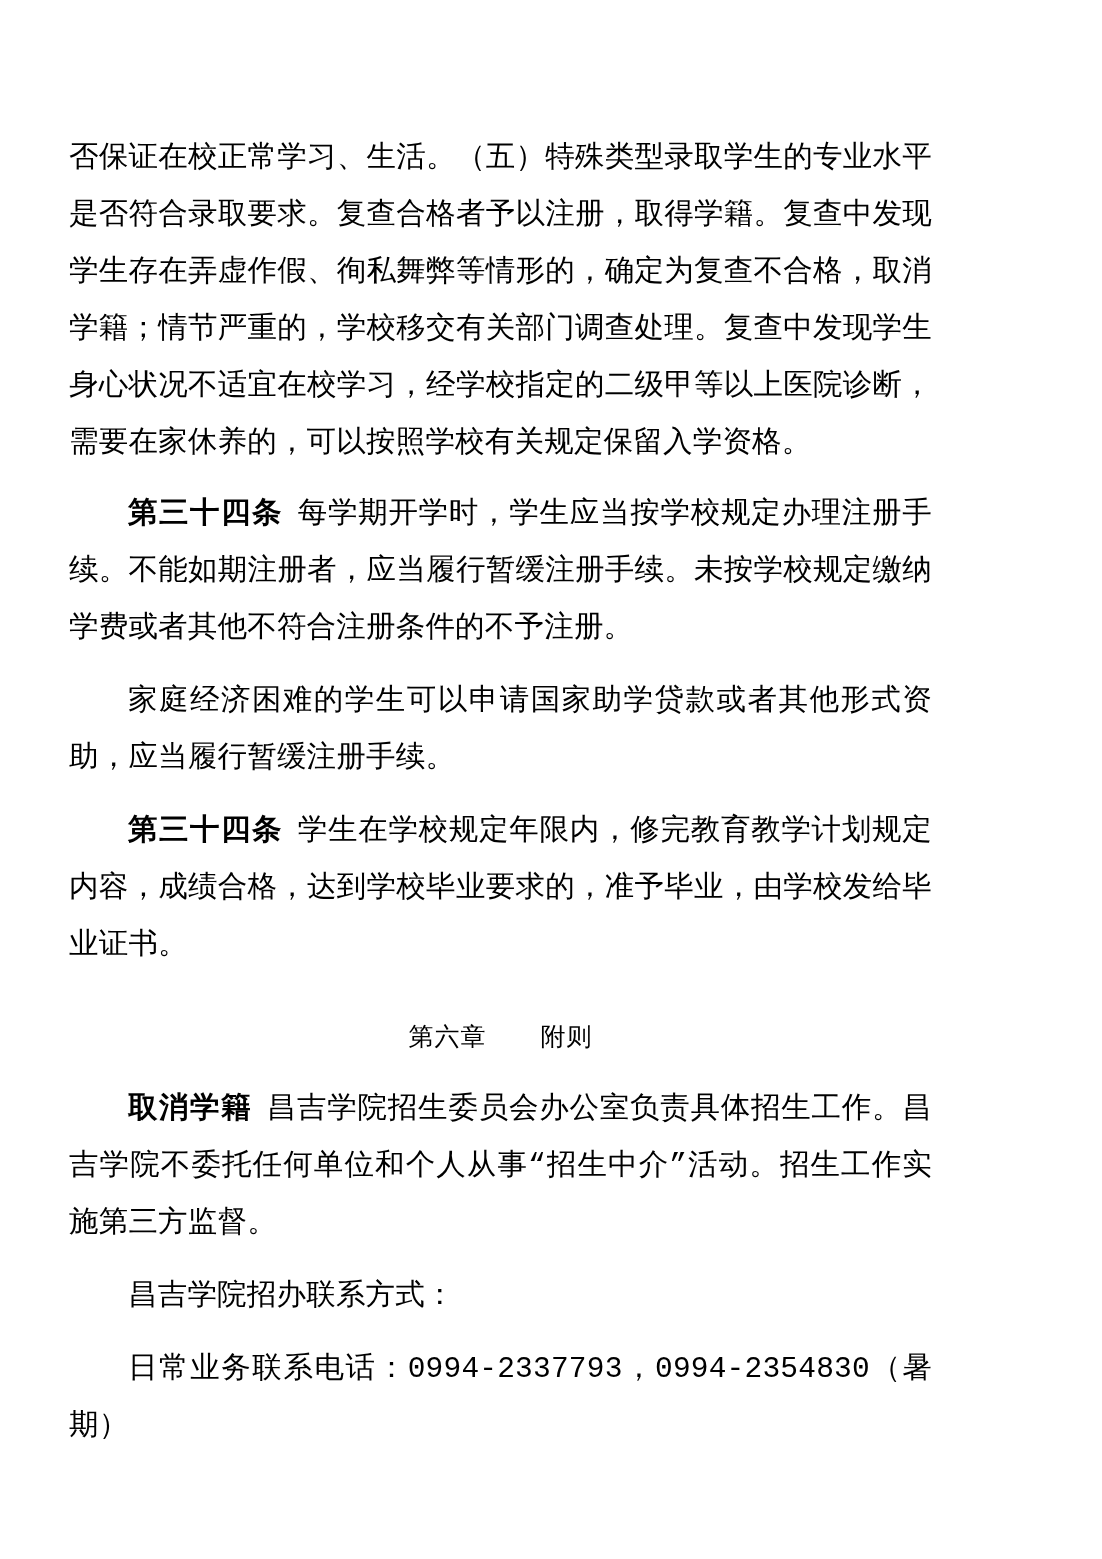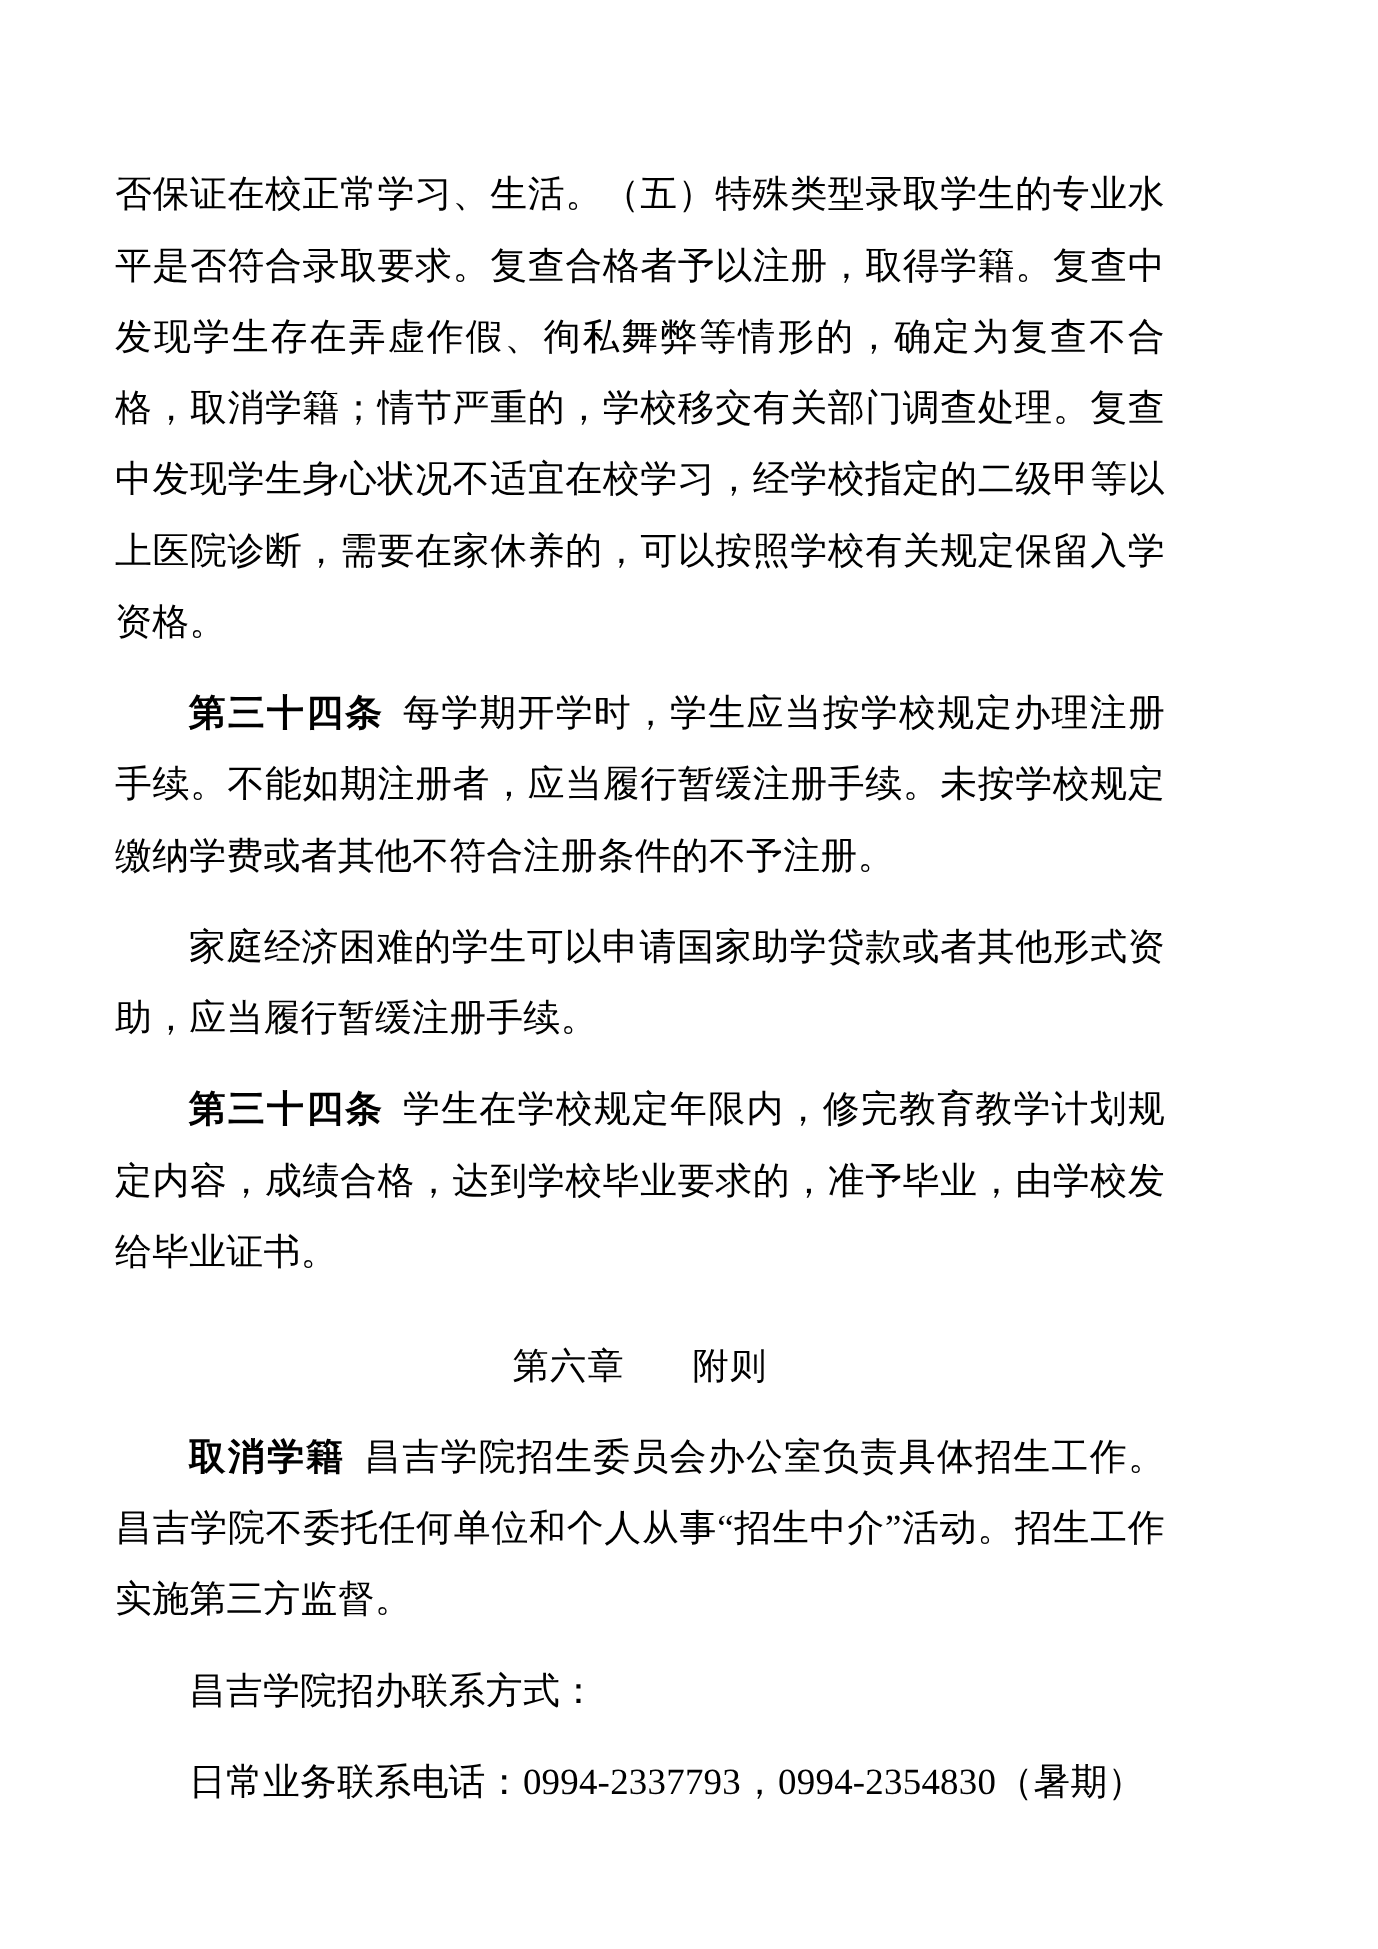--- a/index.html
+++ b/index.html
@@ -12,46 +12,47 @@
     height: 1559px;
     font-family: "Liberation Serif", "DejaVu Serif", serif;
     color: #000000;
     overflow: hidden;
   }
   .page {
     position: relative;
     width: 1102px;
     height: 1559px;
     box-sizing: border-box;
-    padding: 128px 170px 0 92px;
+    padding: 128px 170px 0 69px;
   }
   .doc-body {
     font-size: 29.5px;
     line-height: 57px;
     text-align: justify;
     text-justify: inter-ideograph;
     letter-spacing: 0.2px;
   }
   p {
     margin: 0;
   }
   .para {
     text-indent: 2em;
+    font-family: Liberation Mono, monospace;
   }
   .para-flush {
     text-indent: 0;
   }
   .spacer {
     height: 16px;
   }
   .heading {
     text-align: center;
     font-weight: normal;
     margin: 0;
-    font-size: 29px;
+    font-size: 25px;
     line-height: 57px;
     letter-spacing: 1px;
   }
   .heading .gap {
     display: inline-block;
     width: 54px;
   }
   .art-label {
     font-weight: bold;
     letter-spacing: 1px;

